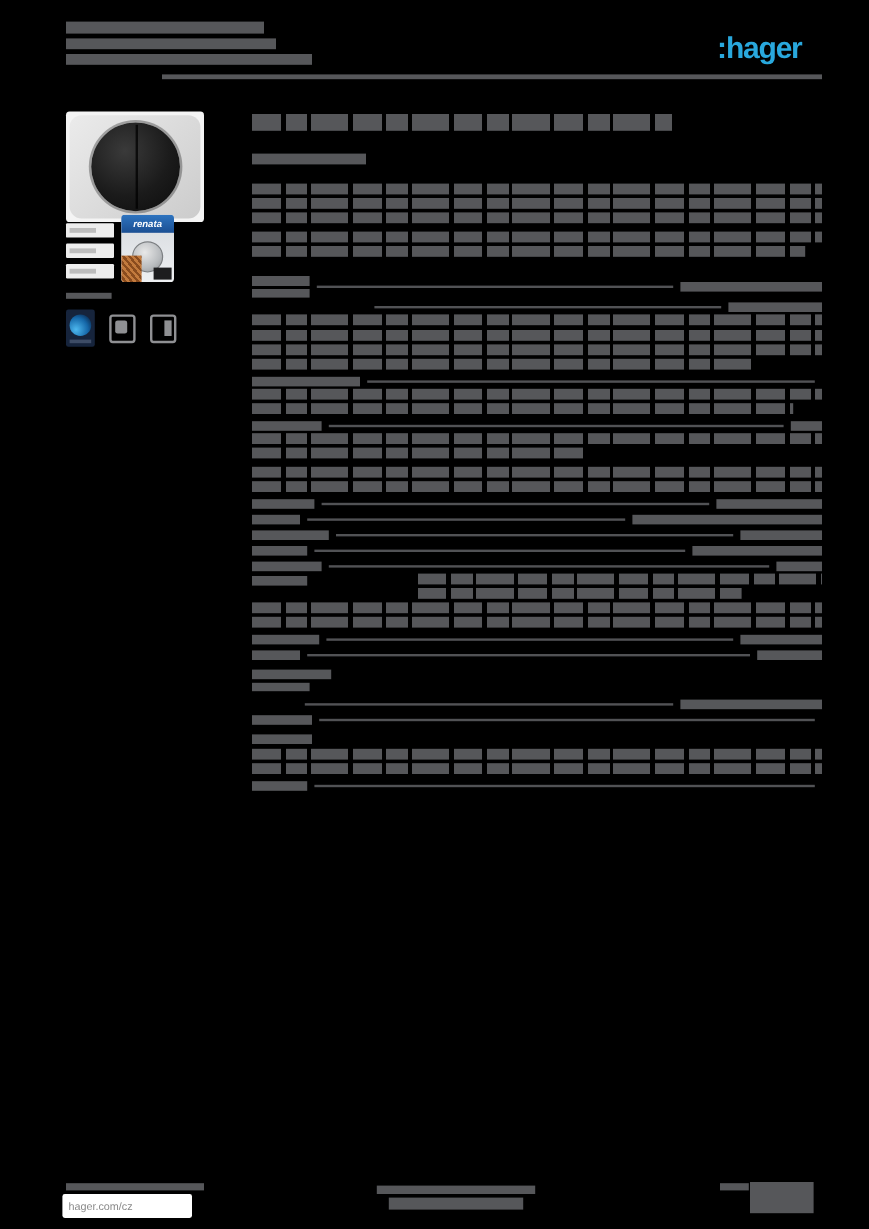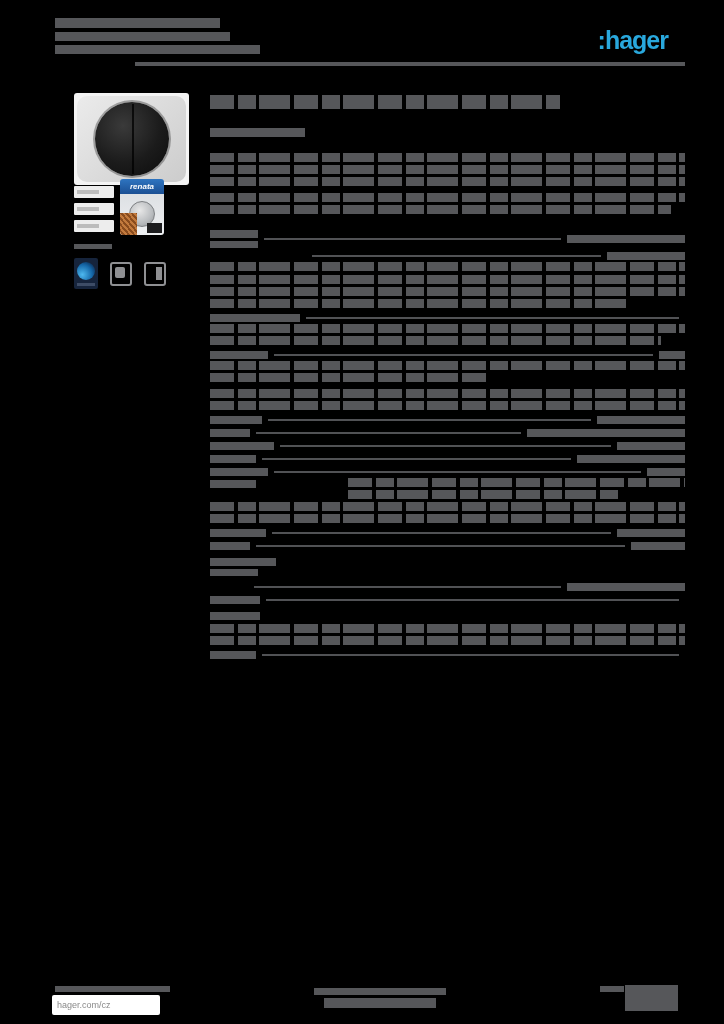--- a/index.html
+++ b/index.html
@@ -16,21 +16,21 @@
   .solid{background:#56575a;}
 
   
   .hdr-titles{position:absolute;left:55px;top:18px;}
   .hdr-titles .bar{margin-bottom:4px;}
   .logo{position:absolute;right:56px;top:26px;color:#29a8dd;
         font-weight:bold;font-size:25px;letter-spacing:-1px;}
   .hdr-rule{position:absolute;left:135px;top:62px;width:550px;height:4px;background:#56575a;}
 
   
-  .leftcol{position:absolute;left:55px;top:93px;width:150px;margin-left:19px;}
+  .leftcol{position:absolute;left:55px;top:93px;width:150px;}
   .product-box{width:115px;height:92px;background:#f4f4f4;border-radius:3px;position:relative;}
   .plate{position:absolute;inset:3px;background:linear-gradient(135deg,#ebebeb,#cccccc);border-radius:10px;}
   .knob{position:absolute;width:74px;height:74px;left:50%;top:50%;transform:translate(-50%,-50%);
         border-radius:50%;background:radial-gradient(circle at 38% 32%, #3a3a3a, #1b1b1b 55%, #0c0c0c);
         box-shadow:0 0 0 2px rgba(0,0,0,.3);}
   .knob::after{content:'';position:absolute;left:50%;top:3%;width:2px;height:94%;background:#000;opacity:.75;}
   .sub-row{display:flex;margin-top:1px;}
   .thumbs{width:46px;}
   .thumb{width:40px;height:12px;background:#ededed;border-radius:1px;margin-bottom:5px;position:relative;}
   .thumb::after{content:'';position:absolute;left:3px;top:4px;width:22px;height:4px;background:#9b9b9b;opacity:.6;}

